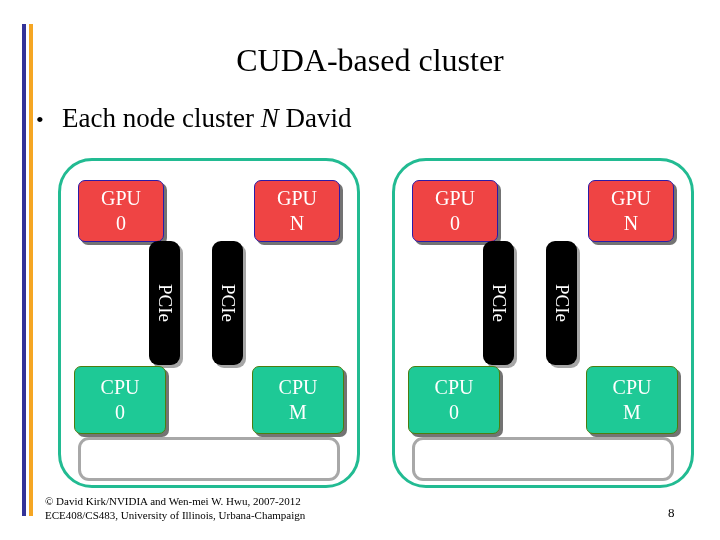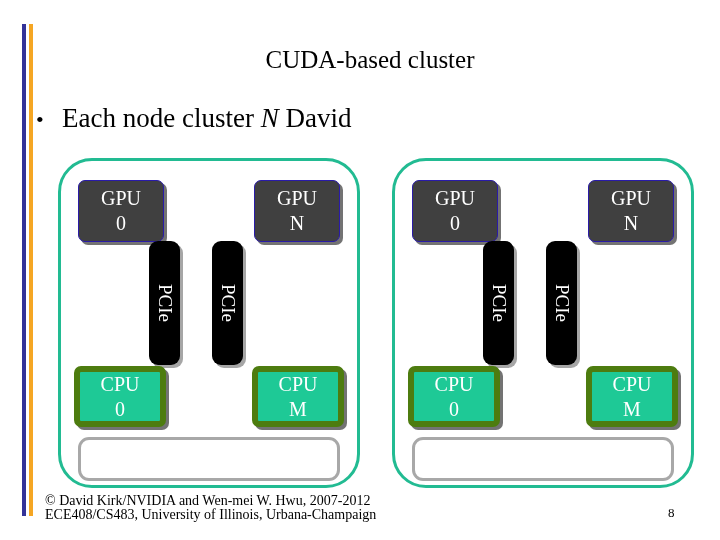--- a/index.html
+++ b/index.html
@@ -26,21 +26,21 @@
   .sidebar-rule.blue  { left: 22px; background: #333399; }
   .sidebar-rule.orange{ left: 29px; background: #F5A623; }
 
   
   .slide-title {
     position: absolute;
     left: 60px;
     top: 37px;
     width: 620px;
     text-align: center;
-    font-size: 25px;
+    font-size: 32px;
     line-height: 46px;
     font-family: "Liberation Serif", serif;
     color: #000000;
     white-space: nowrap;
   }
 
   
   .bullet-row {
     position: absolute;
     left: 36px;
@@ -82,31 +82,31 @@
     align-items: center;
     justify-content: center;
     color: #ffffff;
     font-family: "Liberation Serif", serif;
     font-size: 20px;
     line-height: 25px;
     border-radius: 7px;
     box-shadow: 3px 3px 0 rgba(0,0,0,0.55);
   }
   .blk-gpu {
-    background: #404040;
+    background: #ef4444;
     border: 1px solid #2A1BA8;
     width: 86px;
     height: 62px;
     top: 19px;
   }
   .blk-cpu {
     background: #1EC996;
-    border: 6px solid #4d7c0f;
+    border: 1px solid #4d7c0f;
     width: 92px;
-    height: 61px;
+    height: 68px;
     top: 205px;
   }
   .blk-pcie {
     background: #000000;
     width: 31px;
     height: 124px;
     top: 80px;
     border-radius: 9px;
     box-shadow: 3px 3px 0 rgba(0,0,0,0.35);
     display: block;
@@ -144,21 +144,21 @@
     box-sizing: border-box;
     background: #ffffff;
   }
 
   
   .footer-credit {
     position: absolute;
     left: 45px;
     top: 494px;
     font-family: "Liberation Serif", serif;
-    font-size: 14px;
+    font-size: 11px;
     line-height: 14px;
     color: #000000;
     white-space: pre;
   }
   .page-number {
     position: absolute;
     left: 668px;
     top: 505px;
     font-family: "Liberation Serif", serif;
     font-size: 13px;

